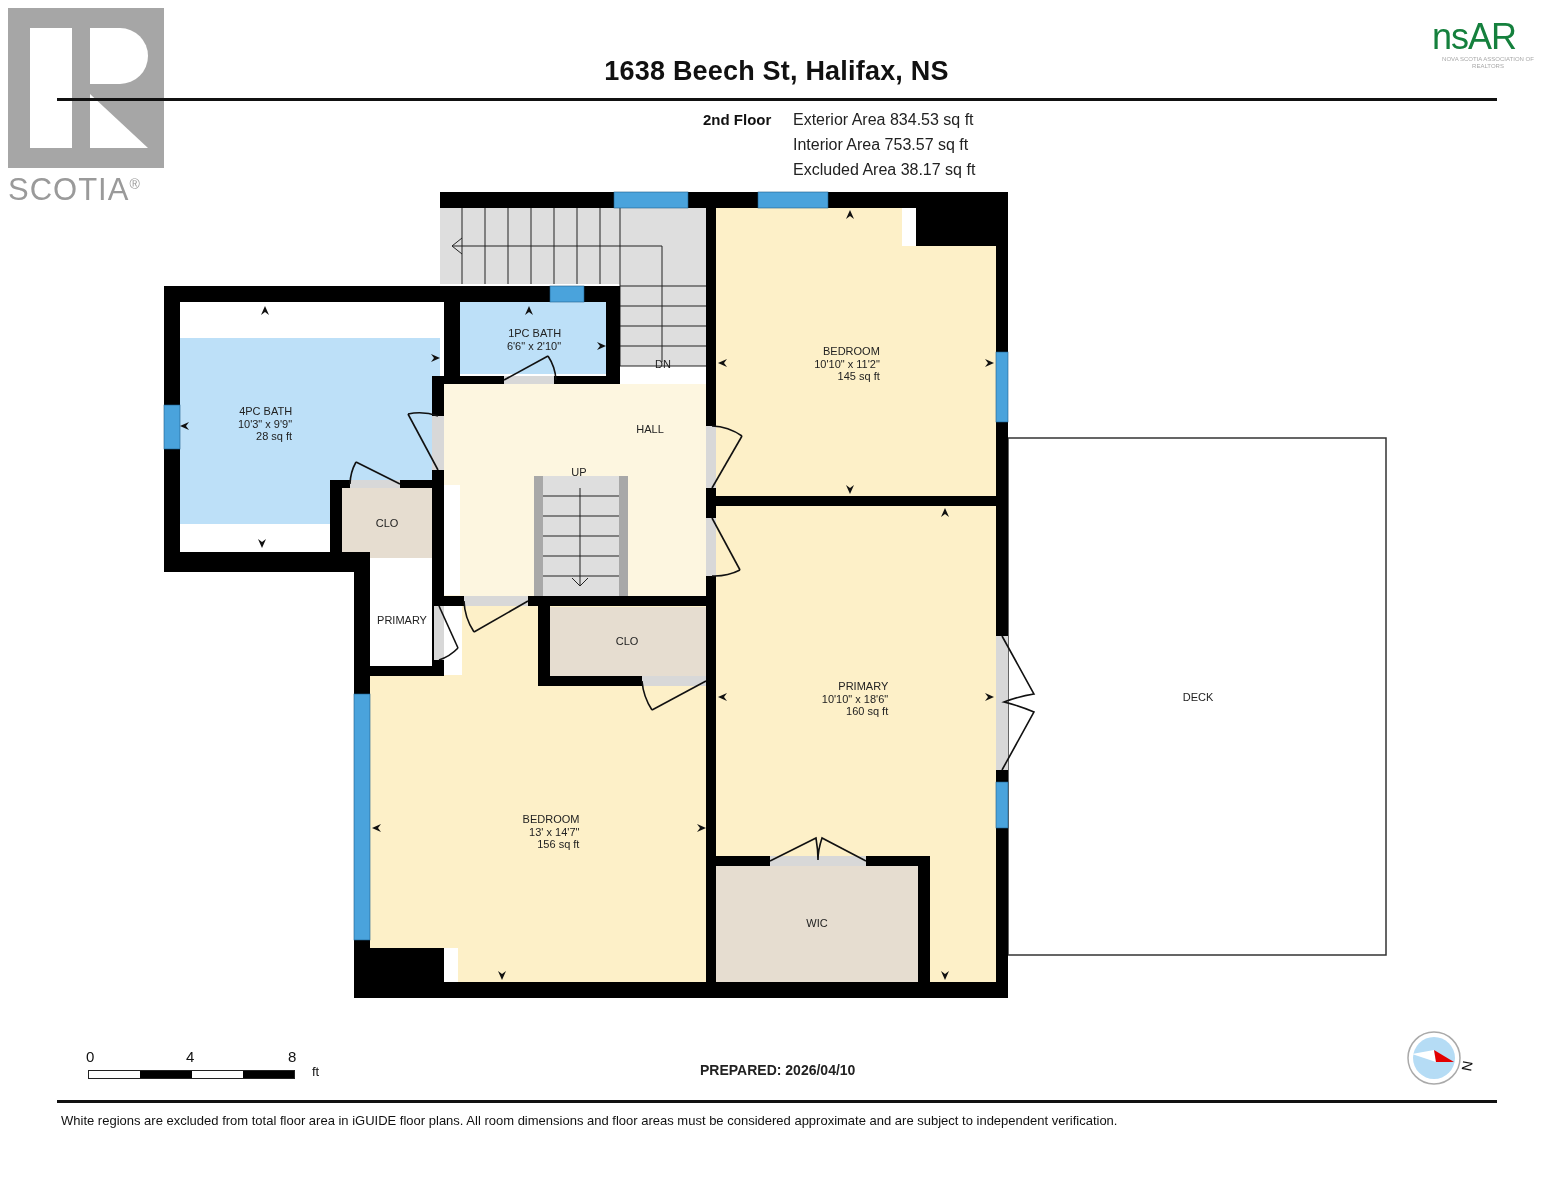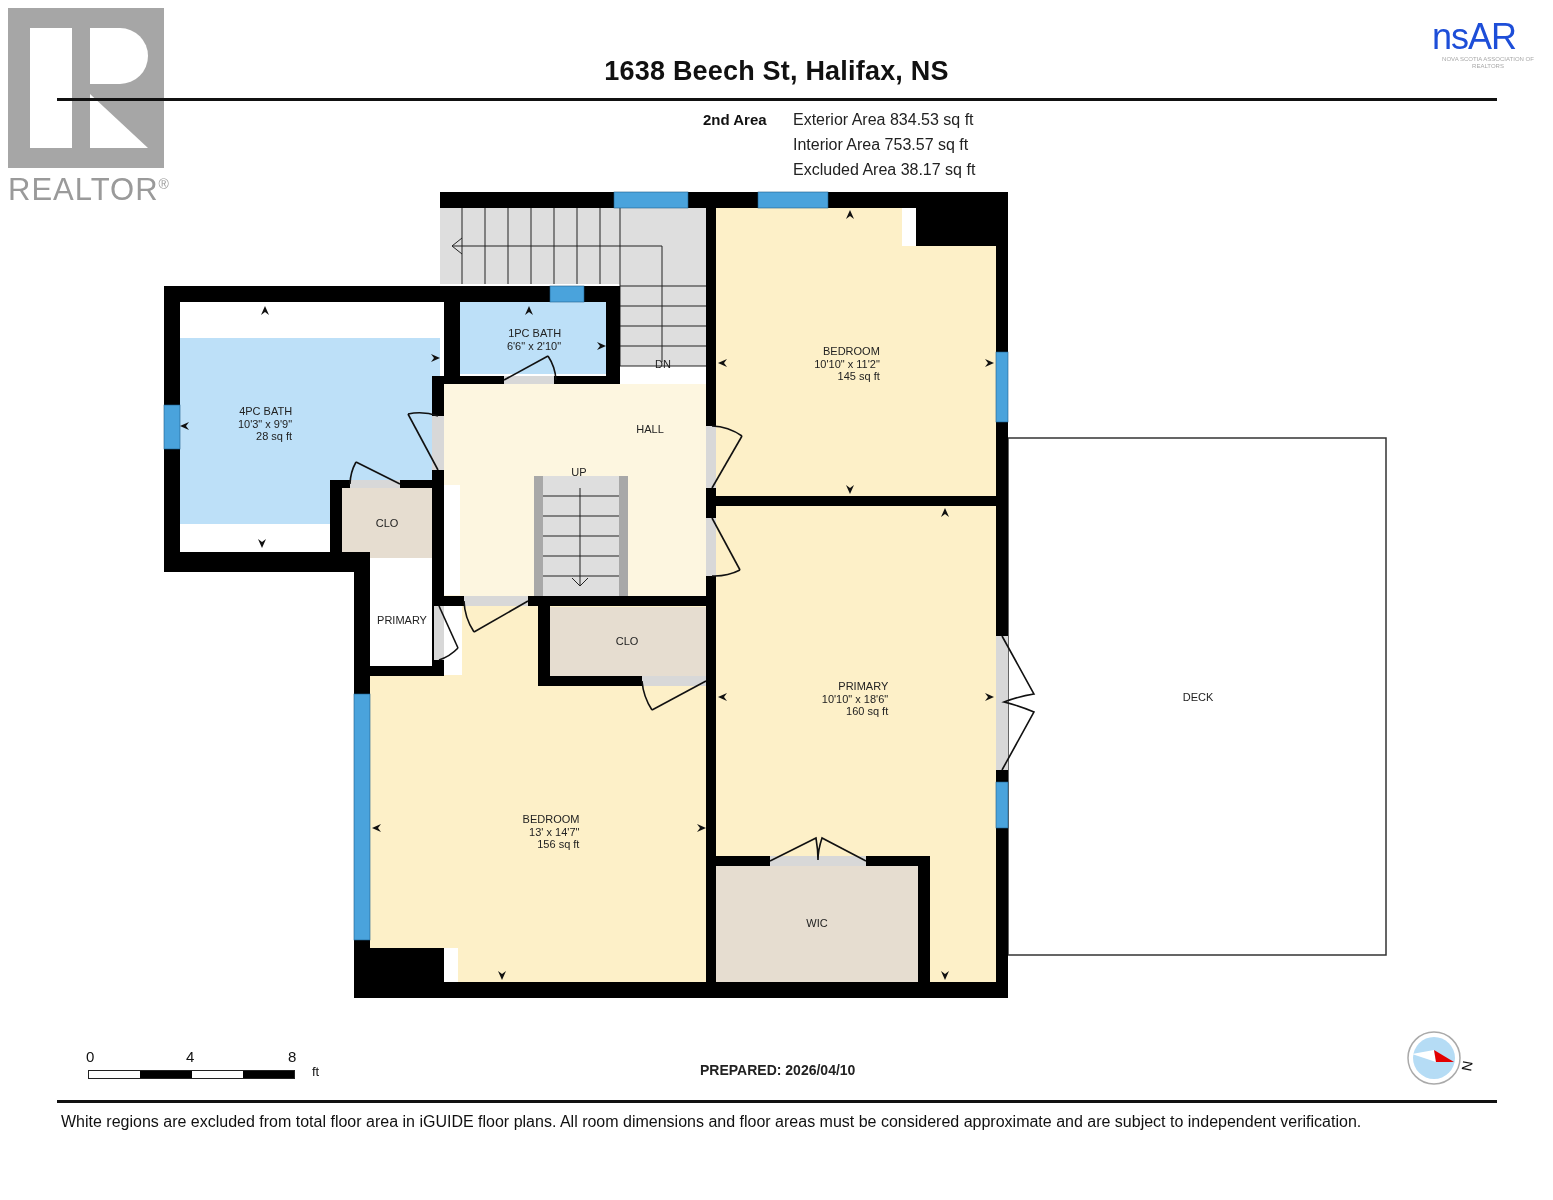--- a/index.html
+++ b/index.html
@@ -4,50 +4,50 @@
 <style>
   html, body { margin:0; padding:0; background:#ffffff; }
   body { width:1553px; height:1200px; position:relative; overflow:hidden;
          font-family:"Liberation Sans", sans-serif; color:#111; }
   .abs { position:absolute; }
   .title { left:0; width:1553px; top:56px; text-align:center; font-size:27px; font-weight:bold; letter-spacing:0.2px; }
   .rule-top { left:57px; top:98px; width:1440px; height:3px; background:#111; }
   .rule-bot { left:57px; top:1100px; width:1440px; height:3px; background:#111; }
   .realtor-word { left:8px; top:172px; font-size:31px; color:#9a9a9a; letter-spacing:1px; }
   .realtor-word sup { font-size:14px; }
-  .nsar { left:1432px; top:16px; font-size:36px; color:#1d4ed8; letter-spacing:-1px; }
+  .nsar { left:1432px; top:16px; font-size:36px; color:#15803d; letter-spacing:-1px; }
   .nsar-sub { left:1438px; top:56px; width:100px; font-size:6px; color:#a8a8a8; text-align:center; line-height:7px; }
   .floor-label { left:703px; top:111px; font-size:15px; font-weight:bold; }
   .area-line { left:793px; font-size:16px; color:#222; }
   .room-label { position:absolute; font-size:11px; color:#222; text-align:right; line-height:12.5px; transform:translate(-50%,-50%); white-space:nowrap; }
   .scale-num { font-size:15px; top:1048px; }
   .scale-bar { left:88px; top:1070px; width:205px; height:7px; border:1px solid #222; display:flex; }
   .scale-bar div { flex:1; height:100%; }
   .prepared { left:700px; top:1062px; font-size:14px; color:#222;font-weight:bold; }
-  .disclaimer { left:61px; top:1113px; font-size:16px; color:#111; }
+  .disclaimer { left:61px; top:1113px; font-size:13px; color:#111; }
 </style>
 </head>
 <body>
 
 <div class="abs" style="left:8px;top:8px;width:156px;height:160px;">
   <svg width="156" height="160" viewBox="0 0 156 160">
     <rect x="0" y="0" width="156" height="160" fill="#a6a6a6"></rect>
     <rect x="22" y="20" width="42" height="120" fill="#fff"></rect>
     <path d="M82 20 H112 A28 28 0 0 1 112 76 H82 Z" fill="#fff"></path>
     <path d="M82 86 L82 140 L140 140 Z" fill="#fff"></path>
   </svg>
 </div>
-<div class="abs realtor-word"><span>REALTOR</span><sup>®</sup></div>
+<div class="abs realtor-word"><span>SCOTIA</span><sup>®</sup></div>
 <div class="abs nsar">nsAR</div>
 <div class="abs nsar-sub">NOVA SCOTIA ASSOCIATION OF REALTORS</div>
 
 <div class="abs title">1638 Beech St, Halifax, NS</div>
 <div class="abs rule-top"></div>
 
-<div class="abs floor-label">2nd Area</div>
+<div class="abs floor-label">2nd Floor</div>
 <div class="abs area-line" style="top:111px">Exterior Area 834.53 sq ft</div>
 <div class="abs area-line" style="top:136px">Interior Area 753.57 sq ft</div>
 <div class="abs area-line" style="top:161px">Excluded Area 38.17 sq ft</div>
 
 <svg class="abs" style="left:0;top:0" width="1553" height="1200" viewBox="0 0 1553 1200">
 
   <rect x="1008" y="438" width="378" height="517" fill="#fff" stroke="#333" stroke-width="1.5"></rect>
 
   <rect x="178" y="338" width="262" height="186" fill="#bde0f8"></rect>
   <rect x="458" y="302" width="150" height="72" fill="#bde0f8"></rect>

